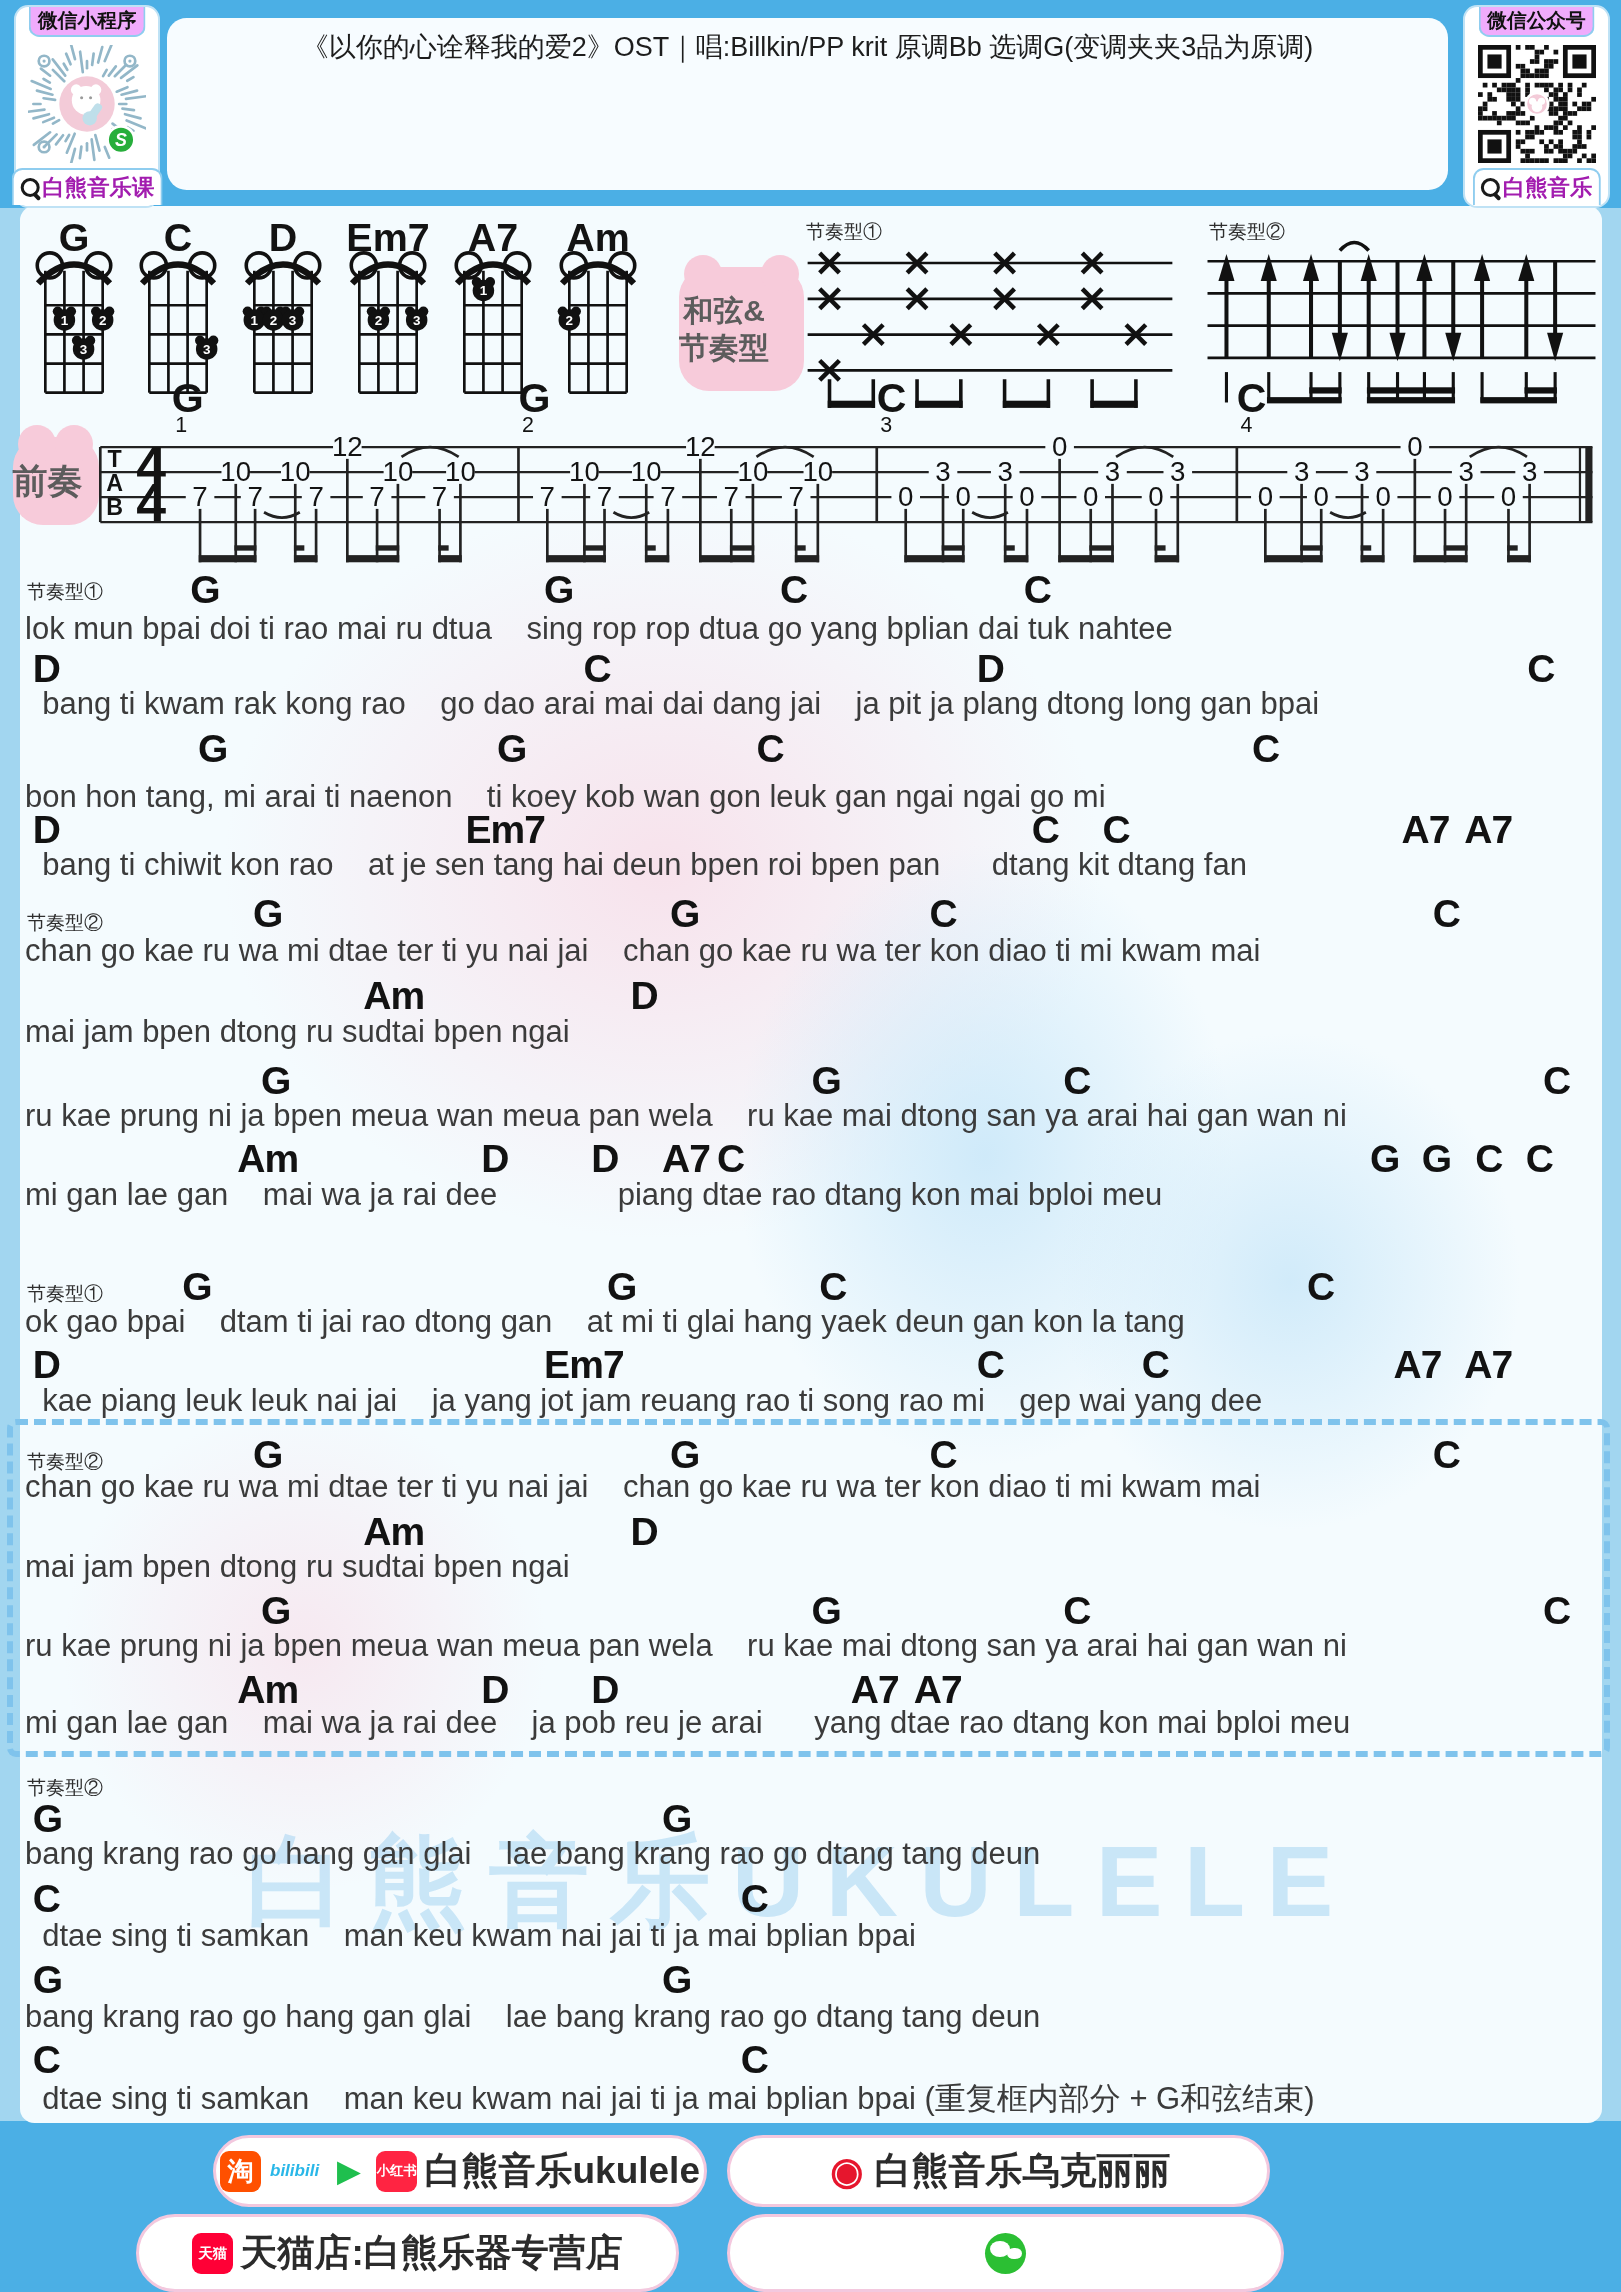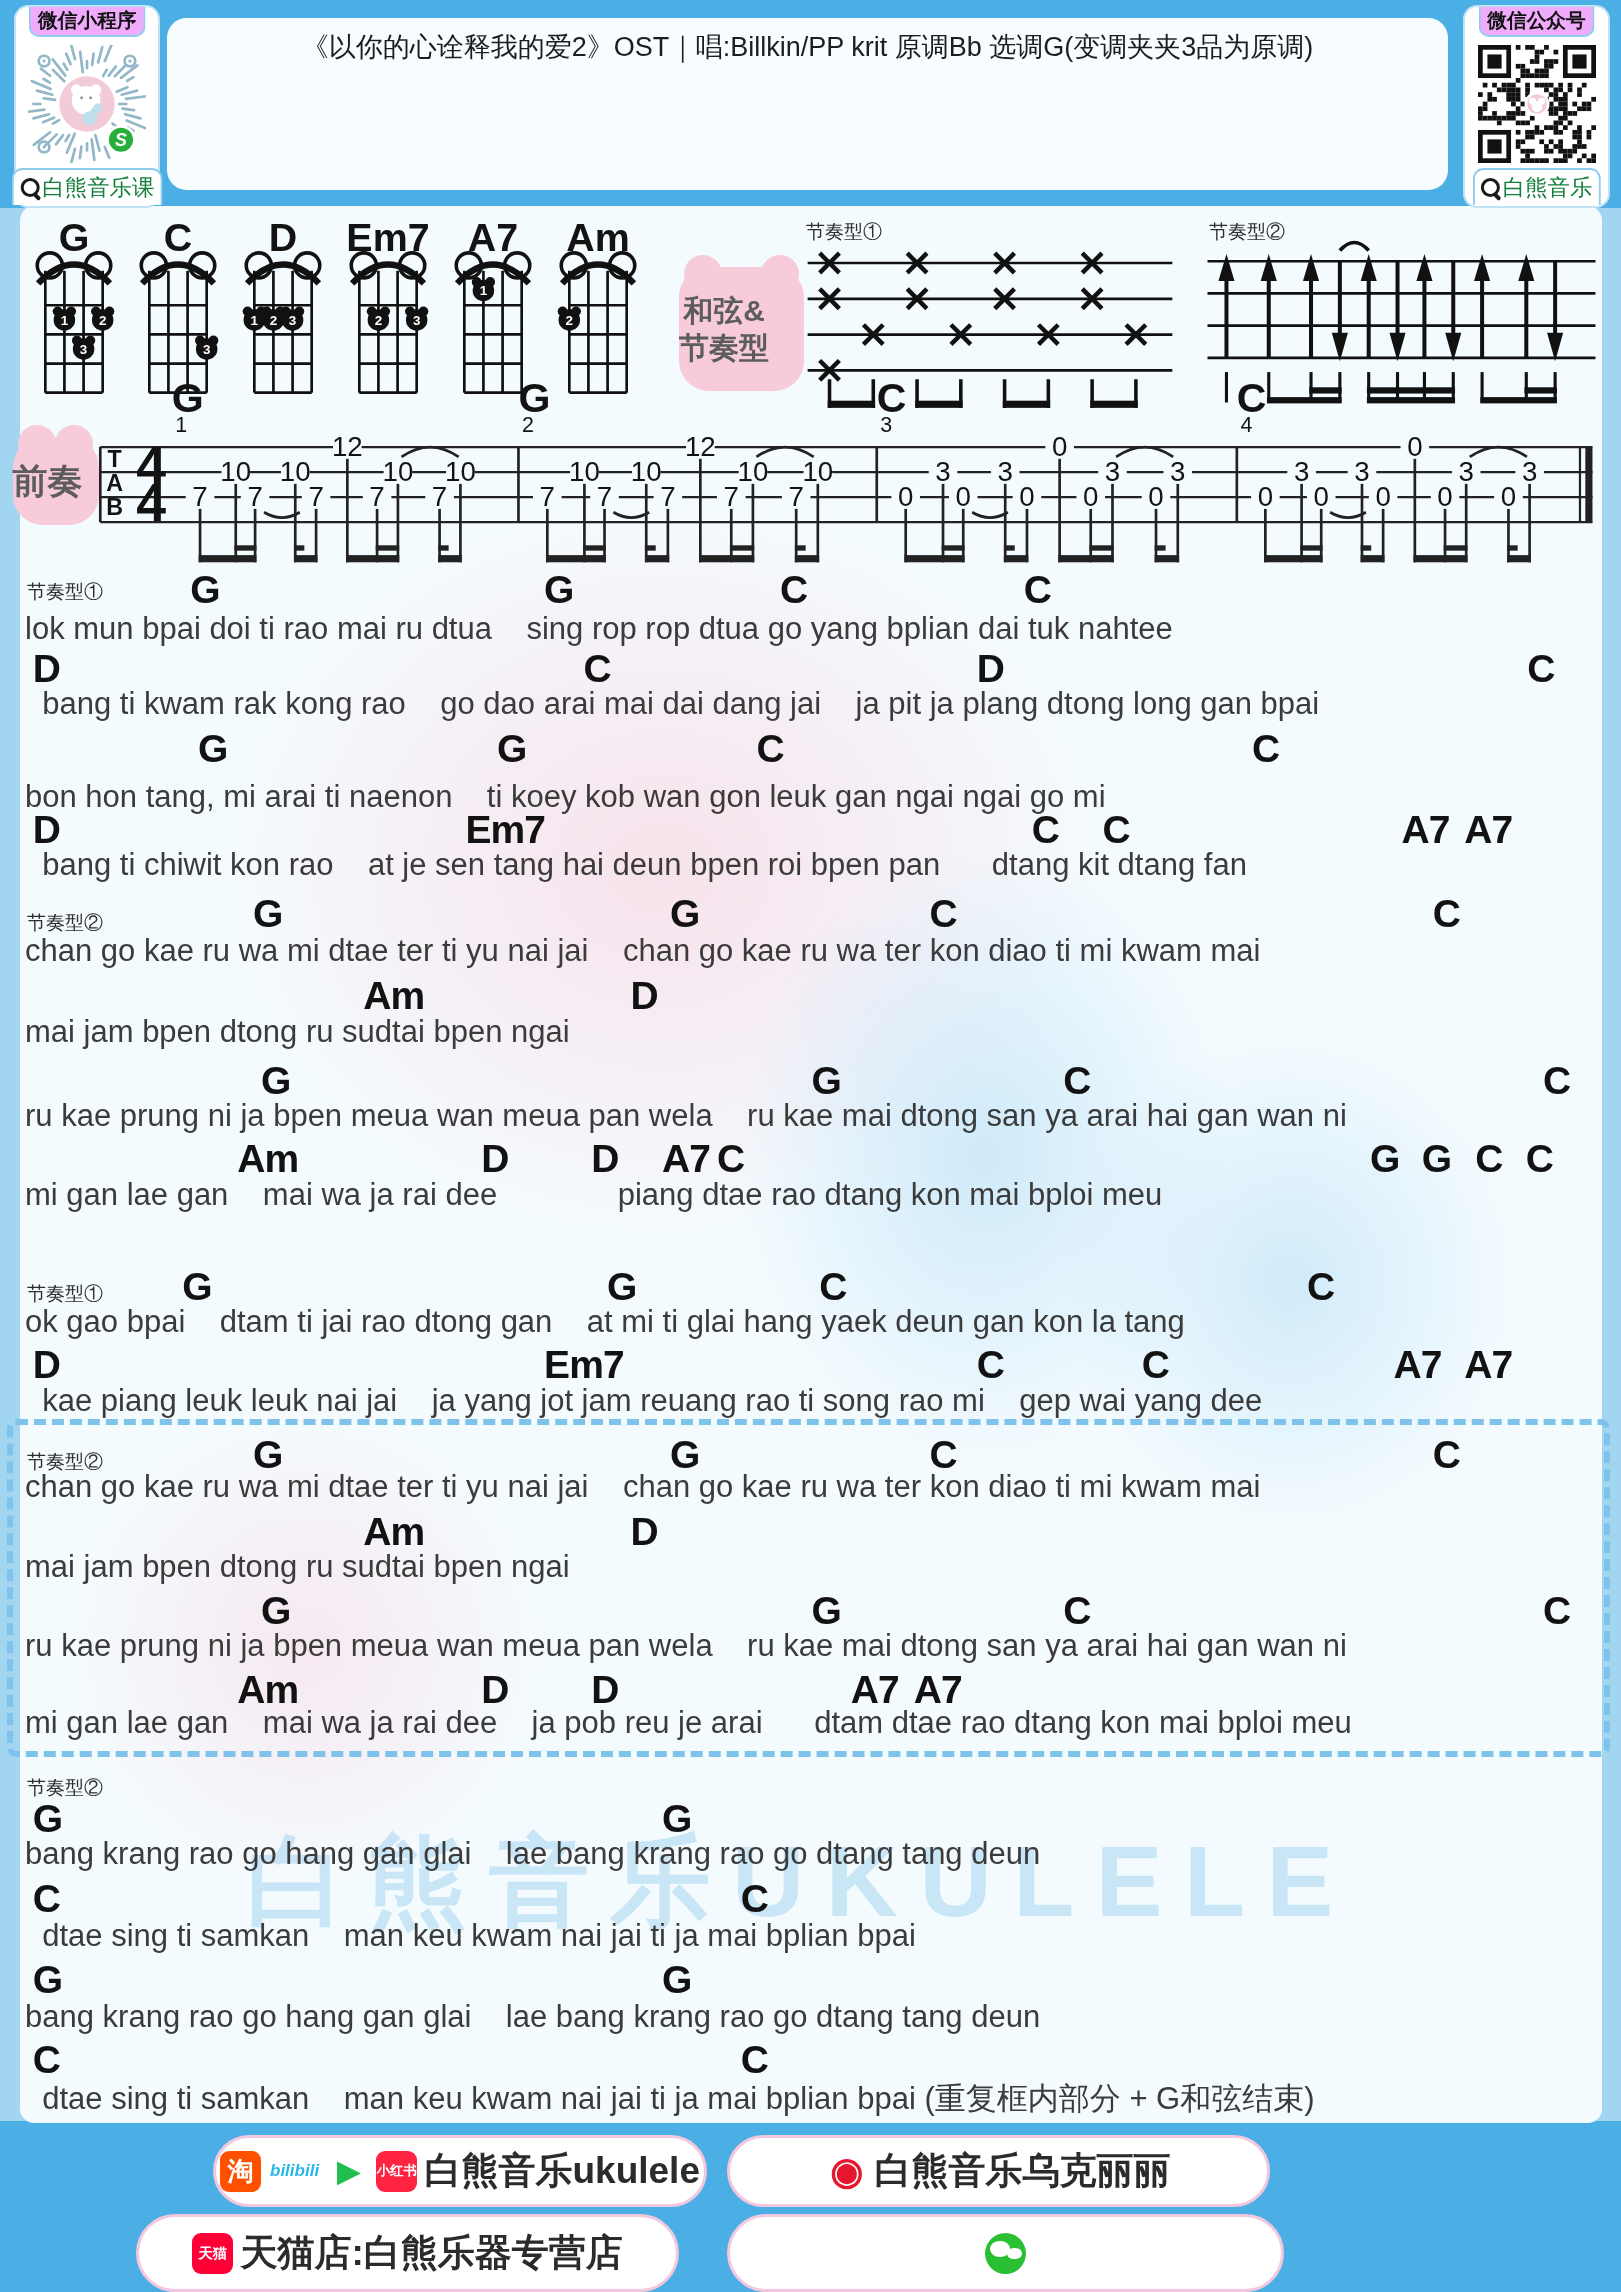--- a/index.html
+++ b/index.html
@@ -26,21 +26,21 @@
   .title{margin-top:14.3px;font-size:56px;font-weight:bold;color:#1d1d1d;letter-spacing:-0.9px;}
   .subtitle{margin-top:10.7px;font-size:27px;color:#1d1d1d;}
   .qrcard{position:absolute;background:#ffffff;border:2.7px solid #BFE2F5;border-radius:14.3px;}
   .qrcard-left{left:14.3px;top:4.5px;width:142px;height:199px;}
   .qrcard-right{left:1463px;top:4.5px;width:143px;height:199px;}
   .qrtab{position:absolute;left:50%;transform:translateX(-50%);top:0px;background:#f0abfc;
      border:2.7px solid #8FCDEF;border-radius:0 0 10.7px 10.7px;border-top:none;padding:0.9px 7.2px;
      font-size:19.7px;font-weight:bold;color:#111;white-space:nowrap;z-index:2;}
   .qrlabel{position:absolute;left:50%;transform:translateX(-50%);bottom:0.9px;background:#fff;
      border:2.7px solid #8FCDEF;border-radius:10.7px 10.7px 0 0;border-bottom:none;padding:1.8px 6.3px;
-     font-size:22.4px;font-weight:normal;color:#15803d;white-space:nowrap;display:flex;align-items:center;z-index:2;}
+     font-size:22.4px;font-weight:bold;color:#a21caf;white-space:nowrap;display:flex;align-items:center;z-index:2;}
   .qrbox{position:absolute;left:50%;transform:translateX(-50%);top:38px;}
   .mag{display:inline-block;width:13.4px;height:13.4px;border:3.6px solid #1a1a1a;border-radius:50%;
      position:relative;margin-right:2.7px;}
   .mag::after{content:"";position:absolute;width:3.6px;height:9px;background:#1a1a1a;left:11.6px;top:11.6px;
      transform:rotate(-45deg);border-radius:1.8px;}
   
   .blob{position:absolute;background:#F7CBDA;border-radius:30px;display:flex;align-items:center;
      text-align:center;color:#5c5c5c;font-weight:bold;z-index:3;}
   .blob::before,.blob::after{content:"";position:absolute;width:38px;height:38px;background:#F7CBDA;
      border-radius:50%;top:-12.5px;}
@@ -891,21 +891,21 @@
       <span class="ch" style="left: 96.5%;">C</span>
     </div>
     <div class="lyricline" style="top: 1628px;">ru kae prung ni ja bpen meua wan meua pan wela    ru kae mai dtong san ya arai hai gan wan ni</div>
     <div class="chordline" style="top: 1668px;">
       <span class="ch" style="left: 13.5%;">Am</span>
       <span class="ch" style="left: 29%;">D</span>
       <span class="ch" style="left: 36%;">D</span>
       <span class="ch" style="left: 52.5%;">A7</span>
       <span class="ch" style="left: 56.5%;">A7</span>
     </div>
-    <div class="lyricline" style="top: 1705px;">mi gan lae gan    mai wa ja rai dee    ja pob reu je arai      dtam dtae rao dtang kon mai bploi meu</div>
+    <div class="lyricline" style="top: 1705px;">mi gan lae gan    mai wa ja rai dee    ja pob reu je arai      yang dtae rao dtang kon mai bploi meu</div>
     <div class="chordline" style="top: 1797px;">
       <span class="ch" style="left: 0.5%;">G</span>
       <span class="ch" style="left: 40.5%;">G</span>
     </div>
     <div class="lyricline" style="top: 1836px;">bang krang rao go hang gan glai    lae bang krang rao go dtang tang deun</div>
     <div class="chordline" style="top: 1877px;">
       <span class="ch" style="left: 0.5%;">C</span>
       <span class="ch" style="left: 45.5%;">C</span>
     </div>
     <div class="lyricline" style="top: 1918px;">  dtae sing ti samkan    man keu kwam nai jai ti ja mai bplian bpai</div>

